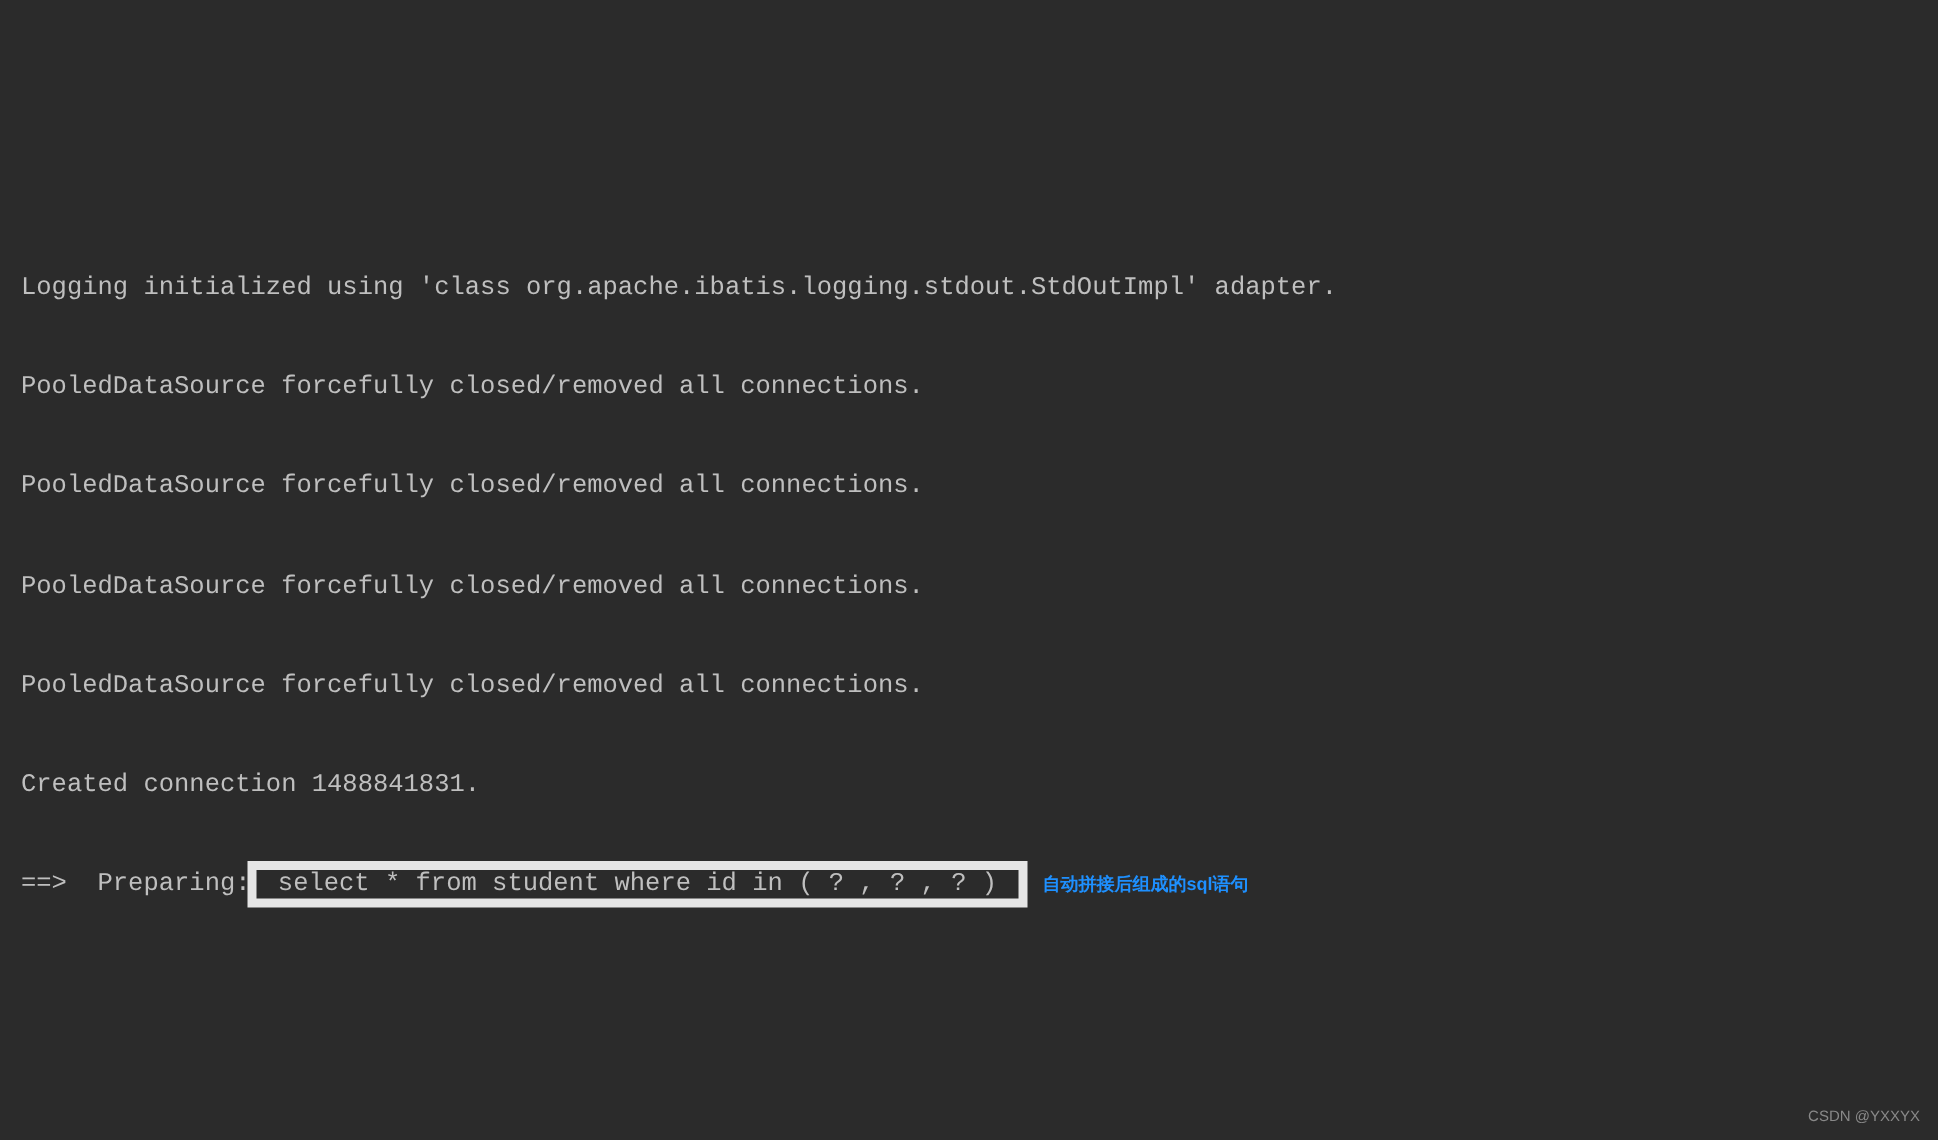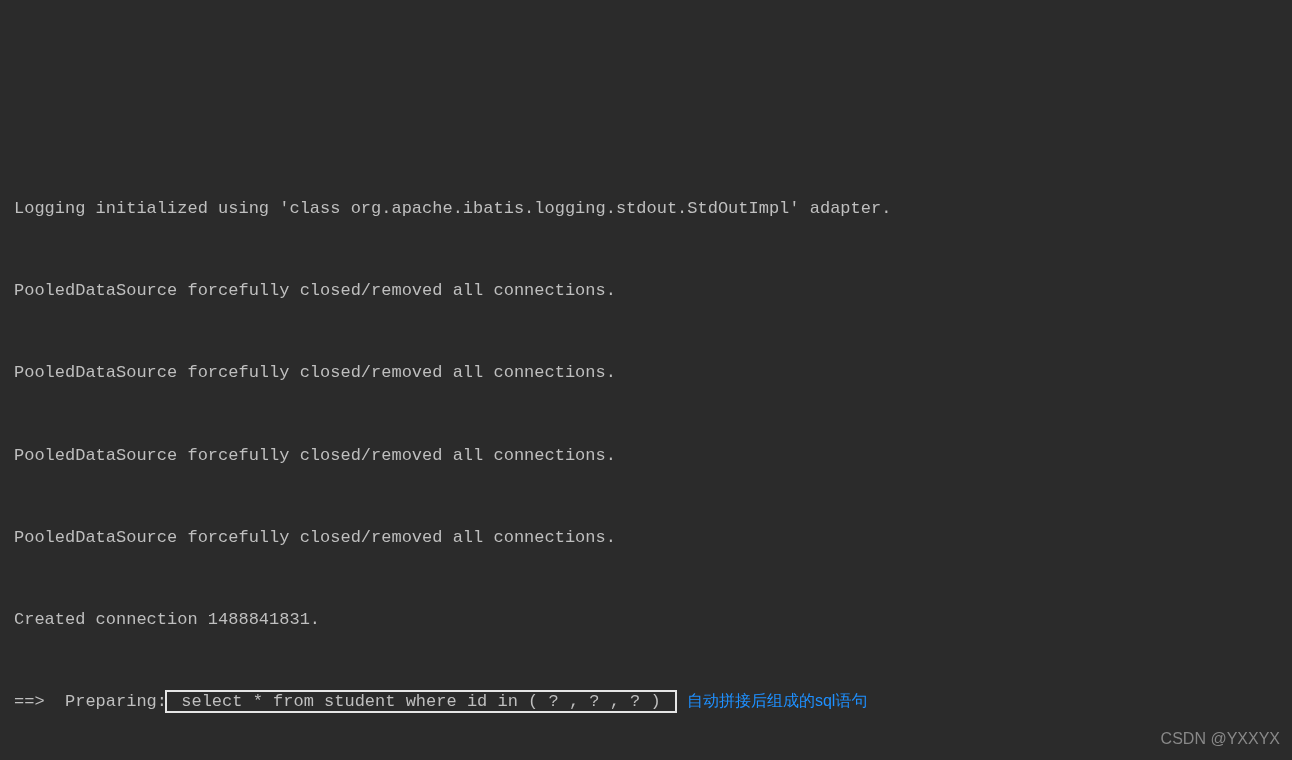--- a/index.html
+++ b/index.html
@@ -9,40 +9,41 @@
     font-size: 17px;
     color: #bfbfbf;
     width: 1292px;
     height: 760px;
     padding: 10px 14px;
     position: relative;
     line-height: 1.95;
     white-space: pre;
     overflow: hidden;
   }
-  .line { display: block; position: relative; margin-top: 16px; }
+  .line { display: block; position: relative; }
   .box-blue {
-    border: 2px solid #e5e5e5;
+    border: 6px solid #e5e5e5;
     padding: 0 4px;
     margin-left: -2px;
   }
   .annotation {
     color: #1e90ff;
     font-family: "Microsoft YaHei", sans-serif;
-    font-size: 16px;
+    font-size: 12px;
     margin-left: 10px;
     white-space: nowrap;
+    font-weight: bold;
   }
   .watermark {
     position: absolute;
     bottom: 6px;
     right: 12px;
     color: #888;
     font-family: sans-serif;
-    font-size: 16px;
+    font-size: 10px;
   }
 </style>
 </head>
 <body>
 
 
 
 <div>
 <span class="line">Logging initialized using 'class org.apache.ibatis.logging.stdout.StdOutImpl' adapter.</span>
 <span class="line">PooledDataSource forcefully closed/removed all connections.</span>

